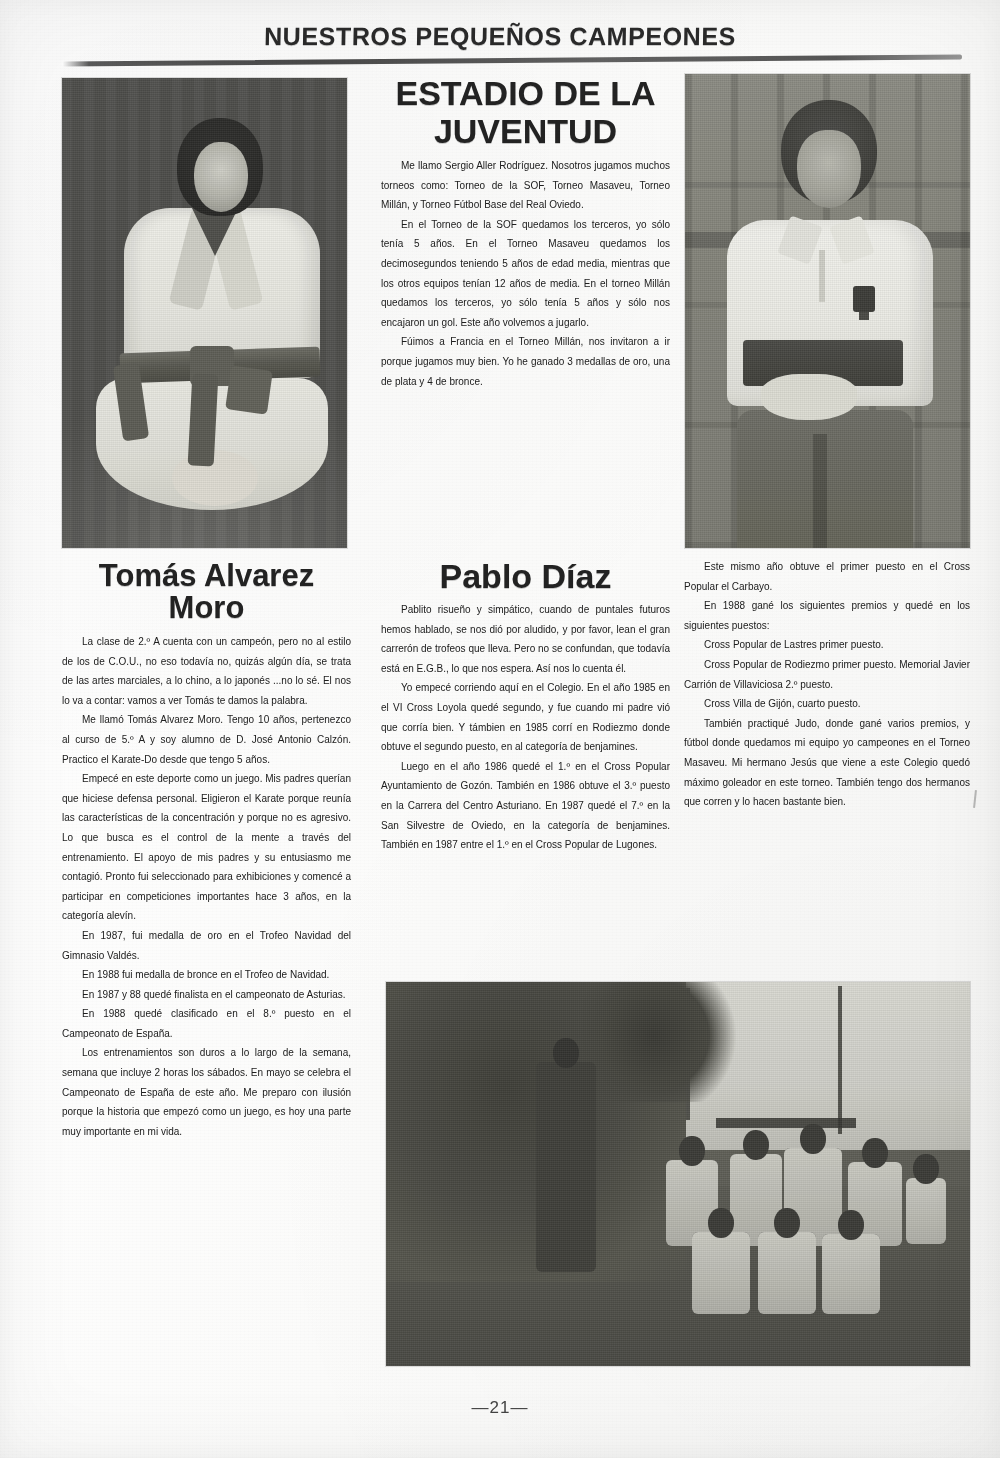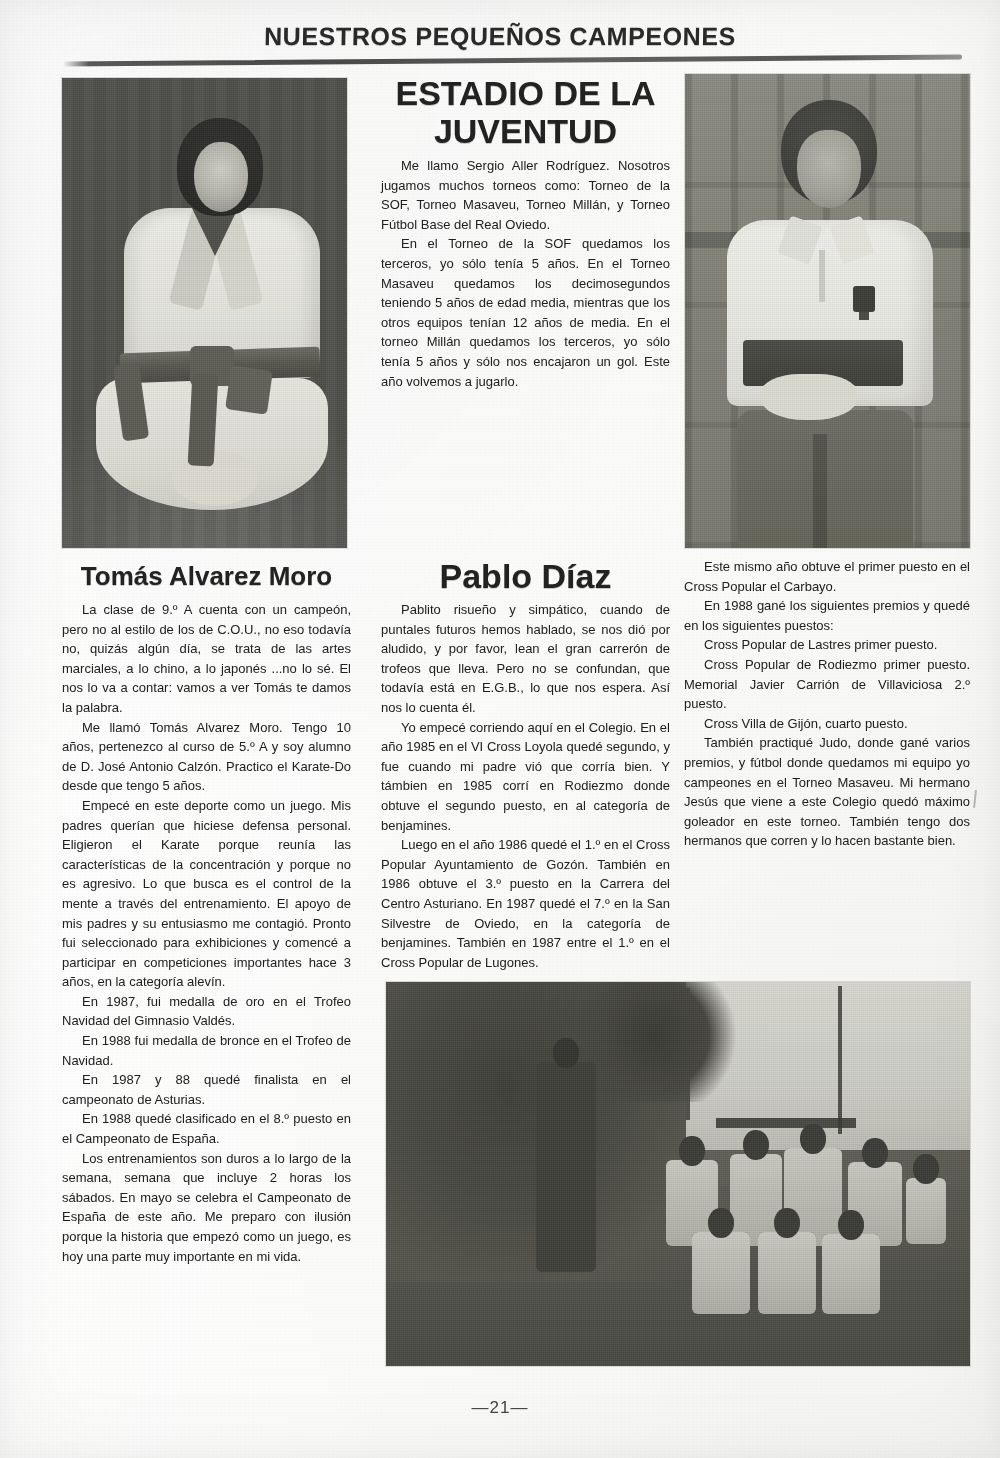--- a/index.html
+++ b/index.html
@@ -62,25 +62,25 @@
     font-size:34px;line-height:38px;font-weight:bold;
     text-align:center;color:#232323;letter-spacing:0px;
     text-shadow:0 1px 0 rgba(0,0,0,.2);
   }
   h2.name-head{
     margin:4px 0 8px 0;
     font-size:34px;line-height:32px;font-weight:bold;
     text-align:center;color:#232323;
     text-shadow:0 1px 0 rgba(0,0,0,.2);
   }
-  h2.name-head.left-name{font-size:26px;}
+  h2.name-head.left-name{font-size:31px;}
 
   p.body-par{
     margin:0;
-    font-size:13px;
+    font-size:10px;
     line-height:19.6px;
     text-align:justify;
     text-indent:20px;
     color:#202020;
     hyphens:manual;
     -webkit-hyphens:manual;
   }
   p.body-par + p.body-par{margin-top:0;}
 
   
@@ -353,34 +353,35 @@
   <div class="kid" style="left:150px;top:80px;width:60px;height:210px;background:#3f3f3a;">
     <div class="k-head" style="background:#333330;"></div>
   </div>
   <div class="ph-noise"></div>
 </div>
 
 <div class="cols">
 
   <div class="col col1" style="top:556px;">
     <h2 class="section-head name-head left-name">Tomás Alvarez Moro</h2>
-    <p class="body-par">La clase de 9.º A cuenta con un campeón, pero no al estilo de los de C.O.U., no eso todavía no, quizás algún día, se trata de las artes marciales, a lo chino, a lo japonés ...no lo sé. El nos lo va a contar: vamos a ver Tomás te damos la palabra.</p>
+    <p class="body-par">La clase de 2.º A cuenta con un campeón, pero no al estilo de los de C.O.U., no eso todavía no, quizás algún día, se trata de las artes marciales, a lo chino, a lo japonés ...no lo sé. El nos lo va a contar: vamos a ver Tomás te damos la palabra.</p>
     <p class="body-par">Me llamó Tomás Alvarez Moro. Tengo 10 años, pertenezco al curso de 5.º A y soy alumno de D. José Antonio Calzón. Practico el Karate-Do desde que tengo 5 años.</p>
     <p class="body-par">Empecé en este deporte como un juego. Mis padres querían que hiciese defensa personal. Eligieron el Karate porque reunía las características de la concentración y porque no es agresivo. Lo que busca es el control de la mente a través del entrenamiento. El apoyo de mis padres y su entusiasmo me contagió. Pronto fui seleccionado para exhibiciones y comencé a participar en competiciones importantes hace 3 años, en la categoría alevín.</p>
     <p class="body-par">En 1987, fui medalla de oro en el Trofeo Navidad del Gimnasio Valdés.</p>
     <p class="body-par">En 1988 fui medalla de bronce en el Trofeo de Navidad.</p>
     <p class="body-par">En 1987 y 88 quedé finalista en el campeonato de Asturias.</p>
     <p class="body-par">En 1988 quedé clasificado en el 8.º puesto en el Campeonato de España.</p>
     <p class="body-par">Los entrenamientos son duros a lo largo de la semana, semana que incluye 2 horas los sábados. En mayo se celebra el Campeonato de España de este año. Me preparo con ilusión porque la historia que empezó como un juego, es hoy una parte muy importante en mi vida.</p>
   </div>
 
   <div class="col col2" style="top:74px;">
     <h2 class="section-head">ESTADIO DE LA JUVENTUD</h2>
     <p class="body-par">Me llamo Sergio Aller Rodríguez. Nosotros jugamos muchos torneos como: Torneo de la SOF, Torneo Masaveu, Torneo Millán, y Torneo Fútbol Base del Real Oviedo.</p>
     <p class="body-par">En el Torneo de la SOF quedamos los terceros, yo sólo tenía 5 años. En el Torneo Masaveu quedamos los decimosegundos teniendo 5 años de edad media, mientras que los otros equipos tenían 12 años de media. En el torneo Millán quedamos los terceros, yo sólo tenía 5 años y sólo nos encajaron un gol. Este año volvemos a jugarlo.</p>
+    <p class="body-par">Fúimos a Francia en el Torneo Millán, nos invitaron a ir porque jugamos muy bien. Yo he ganado 3 medallas de oro, una de plata y 4 de bronce.</p>
   </div>
 
   <div class="col col2" style="top:556px;">
     <h2 class="name-head">Pablo Díaz</h2>
     <p class="body-par">Pablito risueño y simpático, cuando de puntales futuros hemos hablado, se nos dió por aludido, y por favor, lean el gran carrerón de trofeos que lleva. Pero no se confundan, que todavía está en E.G.B., lo que nos espera. Así nos lo cuenta él.</p>
     <p class="body-par">Yo empecé corriendo aquí en el Colegio. En el año 1985 en el VI Cross Loyola quedé segundo, y fue cuando mi padre vió que corría bien. Y támbien en 1985 corrí en Rodiezmo donde obtuve el segundo puesto, en al categoría de benjamines.</p>
     <p class="body-par">Luego en el año 1986 quedé el 1.º en el Cross Popular Ayuntamiento de Gozón. También en 1986 obtuve el 3.º puesto en la Carrera del Centro Asturiano. En 1987 quedé el 7.º en la San Silvestre de Oviedo, en la categoría de benjamines. También en 1987 entre el 1.º en el Cross Popular de Lugones.</p>
   </div>
 
   <div class="col col3" style="top:557px;width:286px;">

